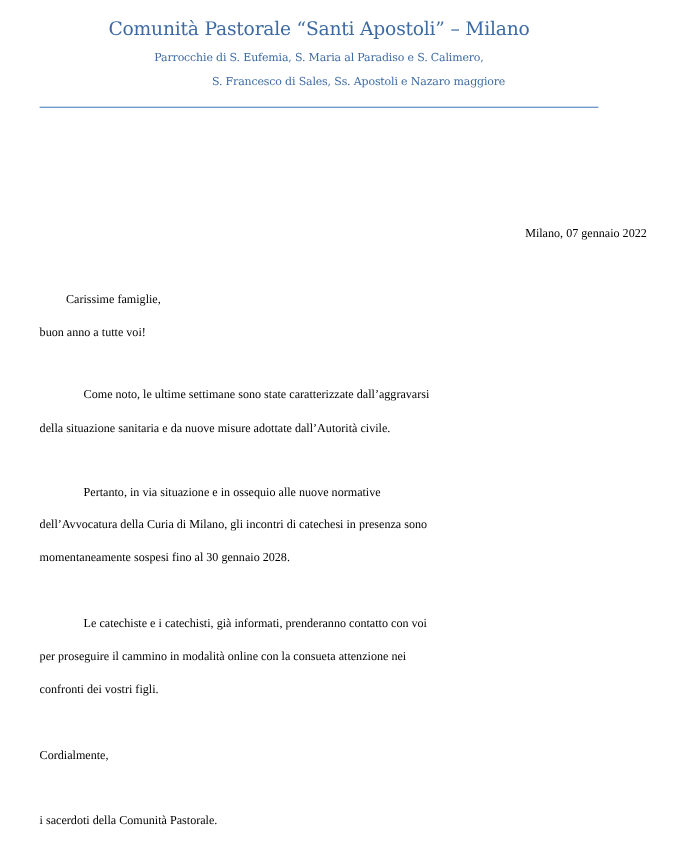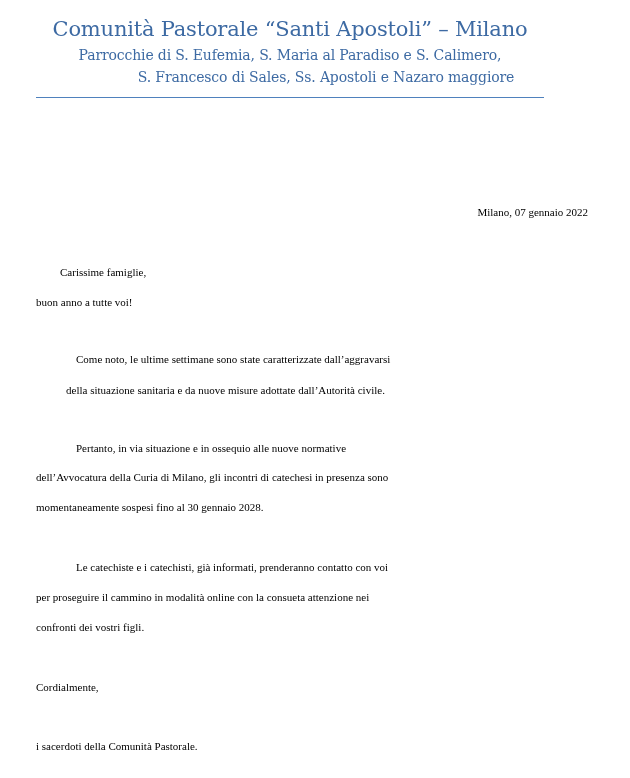--- a/index.html
+++ b/index.html
@@ -21,32 +21,32 @@
       top: 0;
       width: 580px;
     }
     .header-title {
       position: absolute;
       left: 0;
       top: 17px;
       width: 580px;
       text-align: center;
       font-family: "DejaVu Serif", serif;
-      font-size: 21px;
+      font-size: 17px;
       color: #3d6aa3;
       letter-spacing: -0.2px;
       white-space: nowrap;
     }
     .header-sub {
       position: absolute;
       left: 0;
       width: 580px;
       text-align: center;
       font-family: "DejaVu Serif", serif;
-      font-size: 14px;
+      font-size: 10px;
       color: #3d6aa3;
       letter-spacing: -0.15px;
       white-space: nowrap;
     }
     .header-sub.l1 { top: 47px; }
     .header-sub.l2 { top: 69px; padding-left: 36px; }
     .header-rule {
       position: absolute;
       left: 36px;
       top: 97px;
@@ -74,21 +74,21 @@
   <div class="header-rule"></div>
 </div>
 
 <div class="text date">Milano, 07 gennaio 2022</div>
 
 <div class="text left" style="top:262px;margin-left:24px;">Carissime famiglie,</div>
 <div class="text left" style="top:292px;">buon anno a tutte voi!</div>
 
 <div>
   <div class="text indent" style="top:349px;">Come noto, le ultime settimane sono state caratterizzate dall’aggravarsi</div>
-  <div class="text left" style="top:380px;margin-left:30px;">della situazione sanitaria e da nuove misure adottate dall’Autorità civile.</div>
+  <div class="text left" style="top:380px;">della situazione sanitaria e da nuove misure adottate dall’Autorità civile.</div>
 </div>
 
 <div>
   <div class="text indent" style="top:438px;">Pertanto, in via situazione e in ossequio alle nuove normative</div>
   <div class="text left" style="top:467px;">dell’Avvocatura della Curia di Milano, gli incontri di catechesi in presenza sono</div>
   <div class="text left" style="top:497px;">momentaneamente sospesi fino al 30 gennaio 2028.</div>
 </div>
 
 <div>
   <div class="text indent" style="top:557px;">Le catechiste e i catechisti, già informati, prenderanno contatto con voi</div>

